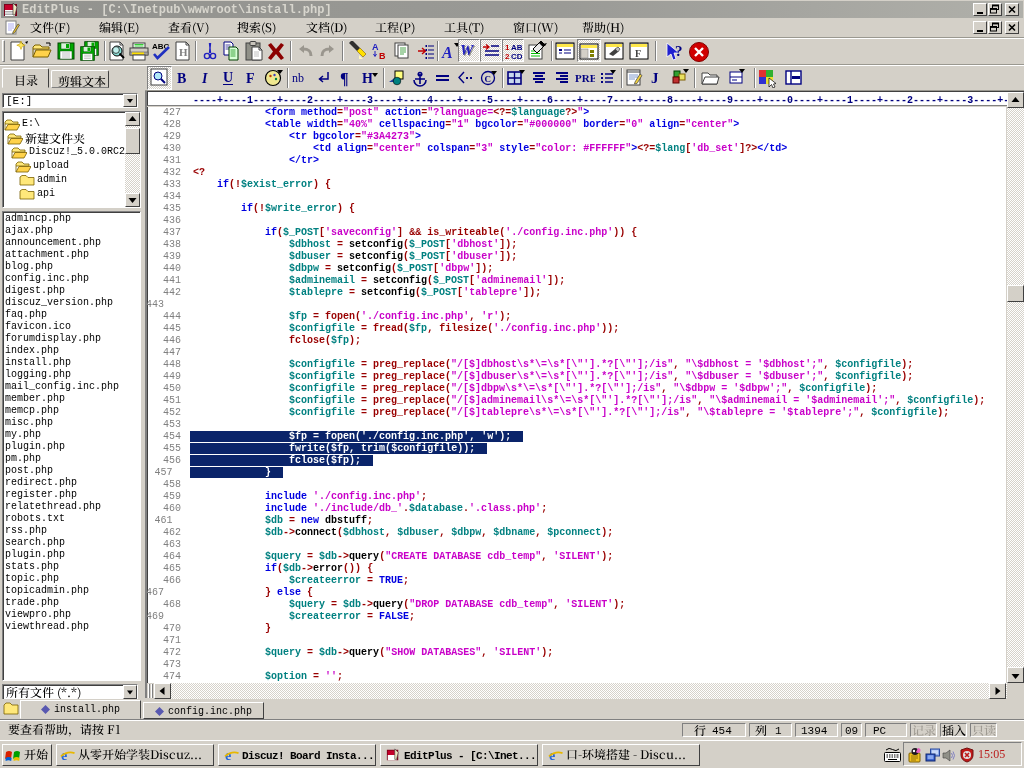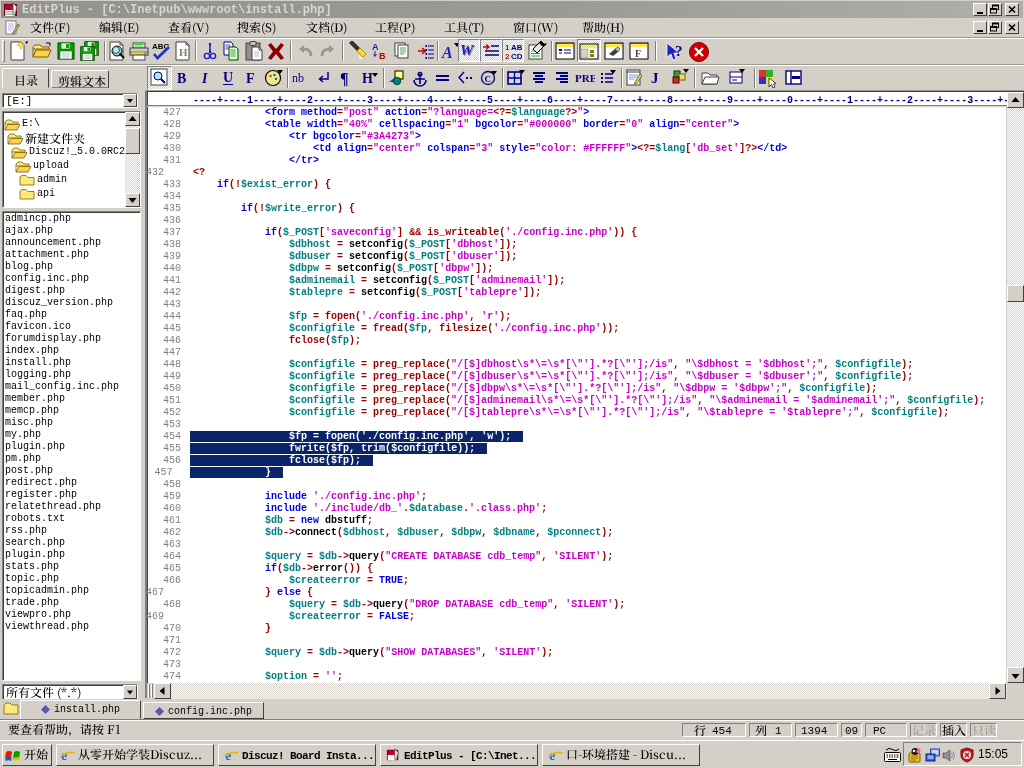--- a/index.html
+++ b/index.html
@@ -543,50 +543,50 @@
 <div class="a" style="left:147px;top:92px;width:860px;height:14px;background:#fff;border-bottom:1px solid #808080;border-left:1px solid #404040"></div>
 <div class="a mono" style="left:193px;top:95px;font-size:10px;font-weight:bold;color:#000080;white-space:pre;letter-spacing:0">----+----1----+----2----+----3----+----4----+----5----+----6----+----7----+----8----+----9----+----0----+----1----+----2----+----3----+-</div>
 <div class="a" style="left:148px;top:107px;width:858px;height:576px;background:#fff"></div>
 <div class="a" style="left:147px;top:107px;width:1px;height:576px;background:#404040"></div>
 <div class="a mono" style="left:146px;top:107px;width:35px;font-size:10px;line-height:12px;color:#808080">
     <div style="height:12px;text-align:right">427</div>
     <div style="height:12px;text-align:right">428</div>
     <div style="height:12px;text-align:right">429</div>
     <div style="height:12px;text-align:right">430</div>
     <div style="height:12px;text-align:right">431</div>
-    <div style="height:12px;">432</div>
+    <div style="height:12px;text-align:right">432</div>
     <div style="height:12px;text-align:right">433</div>
     <div style="height:12px;text-align:right">434</div>
     <div style="height:12px;text-align:right">435</div>
     <div style="height:12px;text-align:right">436</div>
     <div style="height:12px;text-align:right">437</div>
     <div style="height:12px;text-align:right">438</div>
     <div style="height:12px;text-align:right">439</div>
     <div style="height:12px;text-align:right">440</div>
     <div style="height:12px;text-align:right">441</div>
     <div style="height:12px;text-align:right">442</div>
-    <div style="height:12px;text-align:right">443</div>
+    <div style="height:12px;">443</div>
     <div style="height:12px;text-align:right">444</div>
     <div style="height:12px;text-align:right">445</div>
     <div style="height:12px;text-align:right">446</div>
     <div style="height:12px;text-align:right">447</div>
     <div style="height:12px;text-align:right">448</div>
     <div style="height:12px;text-align:right">449</div>
     <div style="height:12px;text-align:right">450</div>
     <div style="height:12px;text-align:right">451</div>
     <div style="height:12px;text-align:right">452</div>
     <div style="height:12px;text-align:right">453</div>
     <div style="height:12px;text-align:right">454</div>
     <div style="height:12px;text-align:right">455</div>
     <div style="height:12px;text-align:right">456</div>
     <div style="height:12px;text-align:center">457</div>
     <div style="height:12px;text-align:right">458</div>
     <div style="height:12px;text-align:right">459</div>
     <div style="height:12px;text-align:right">460</div>
-    <div style="height:12px;text-align:right">461</div>
+    <div style="height:12px;text-align:center">461</div>
     <div style="height:12px;text-align:right">462</div>
     <div style="height:12px;text-align:right">463</div>
     <div style="height:12px;text-align:right">464</div>
     <div style="height:12px;text-align:right">465</div>
     <div style="height:12px;text-align:right">466</div>
     <div style="height:12px;">467</div>
     <div style="height:12px;text-align:right">468</div>
     <div style="height:12px;text-align:left">469</div>
     <div style="height:12px;text-align:right">470</div>
     <div style="height:12px;text-align:right">471</div>
@@ -786,12 +786,12 @@
   </svg>
 <svg class="a" style="left:941px;top:748px" width="15" height="15" viewBox="0 0 15 15">
     <path d="M2 5 h3 L9 2 L9 13 L5 10 H2 Z" fill="#909088" stroke="#404040" stroke-width="0.6"></path>
     <path d="M10.5 5 Q12.5 7.5 10.5 10 M12 3.5 Q15 7.5 12 11.5" stroke="#8080c0" fill="none" stroke-width="1"></path>
   </svg>
 <svg class="a" style="left:959px;top:747px" width="16" height="16" viewBox="0 0 16 16">
     <path d="M8 1 L14 3 L14 8 Q14 13 8 15 Q2 13 2 8 L2 3 Z" fill="#c01818" stroke="#701010"></path>
     <circle cx="8" cy="8" r="4" fill="#e0e0e0"></circle>
     <path d="M6 6 L10 10 M10 6 L6 10" stroke="#c01818" stroke-width="1.6"></path>
   </svg>
-<div class="a" style="left:978px;top:747px;font-size:12px;color:#000000;font-family:Liberation Sans, sans-serif">15:05</div>
+<div class="a" style="left:978px;top:747px;font-size:12px;color:#b91c1c;font-family:Liberation Serif, serif">15:05</div>
 </body></html>

